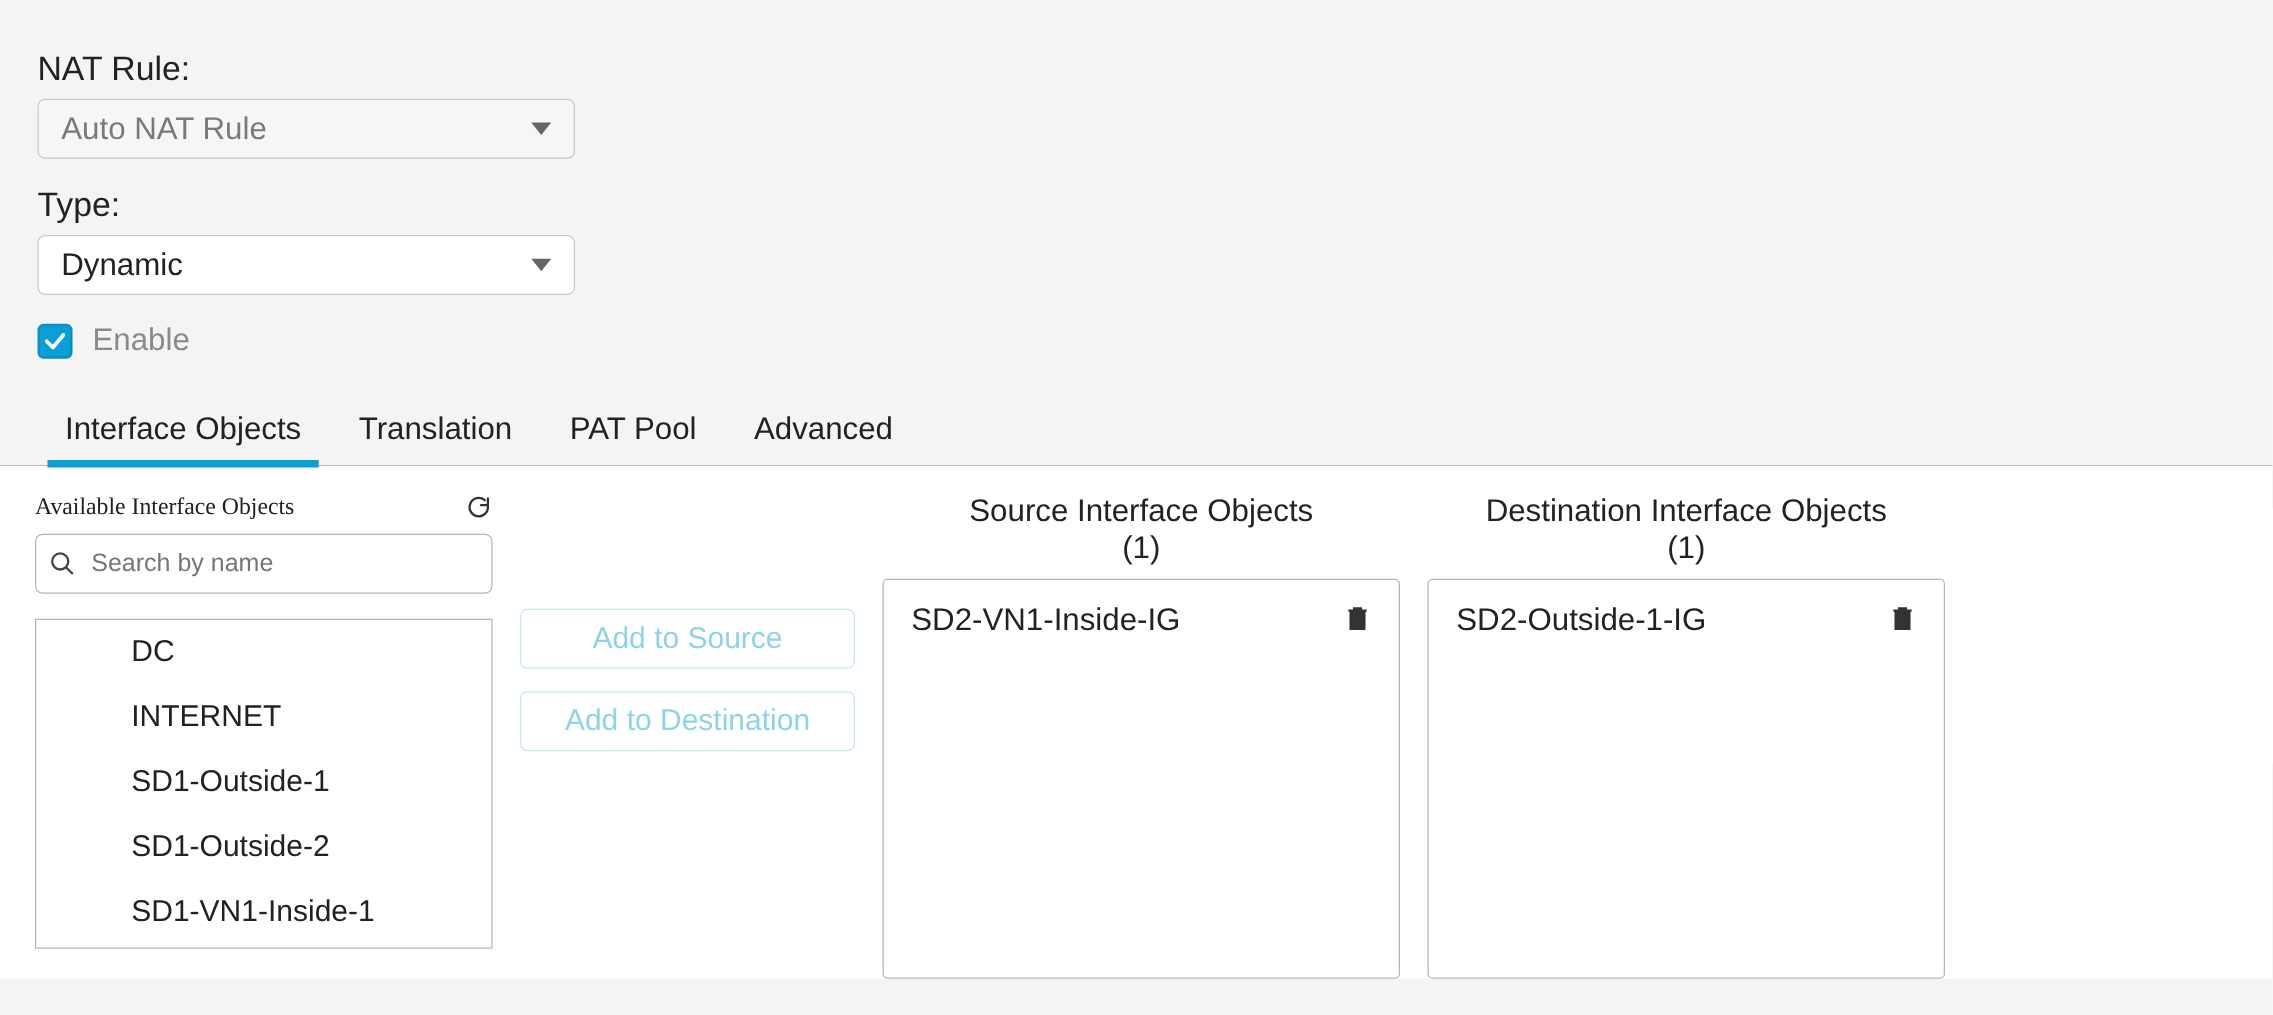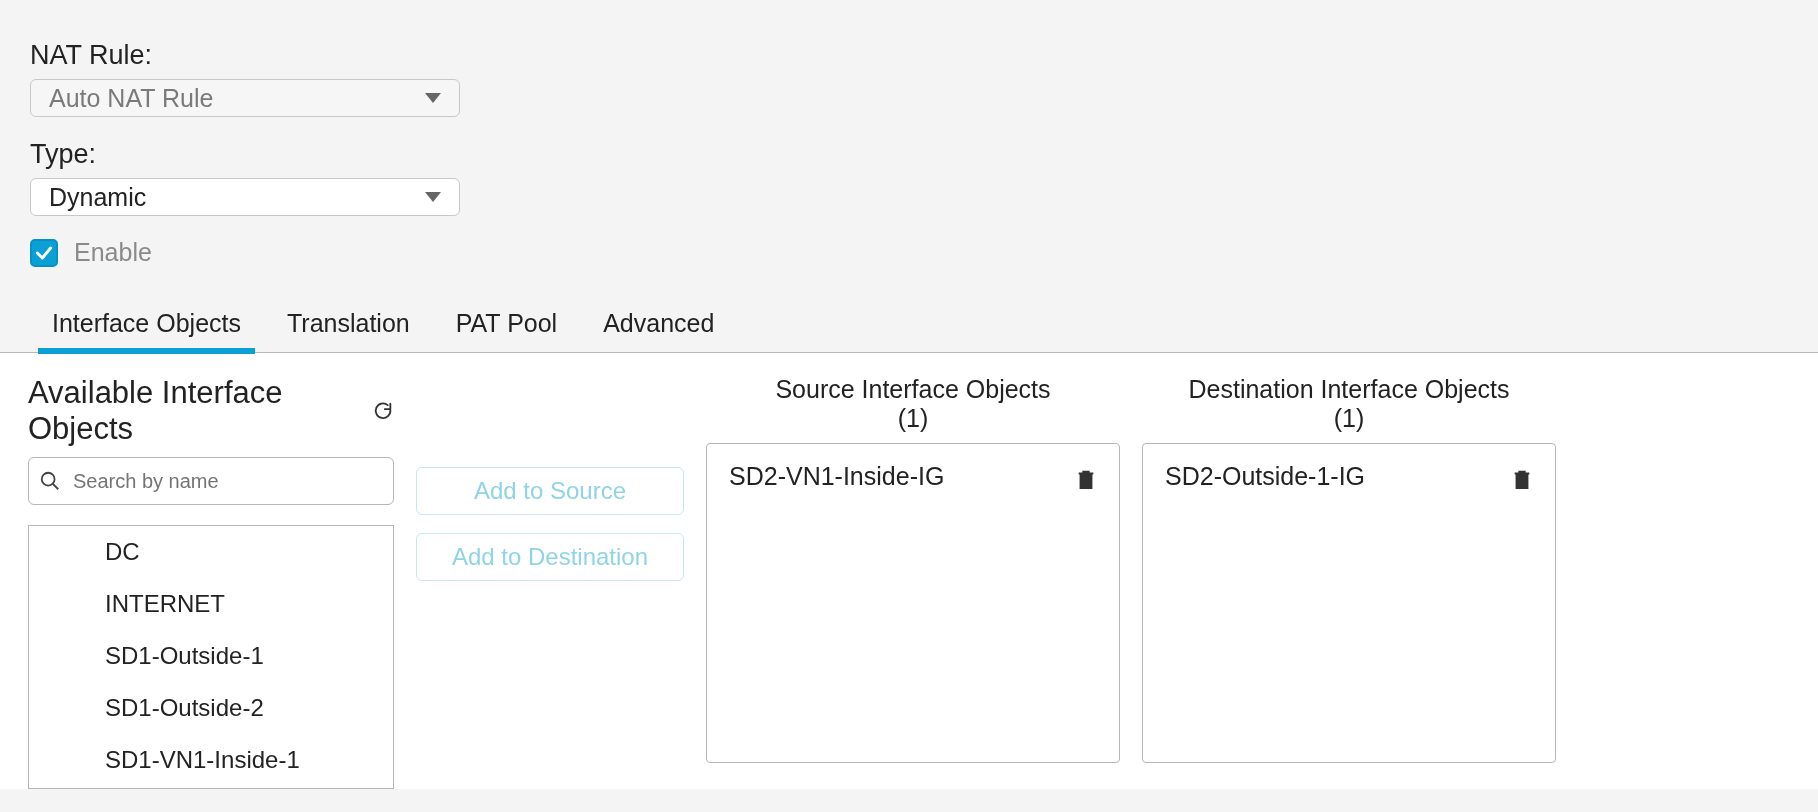--- a/index.html
+++ b/index.html
@@ -12,21 +12,21 @@
   .page { width: 1818px; height: 812px; position: relative; }
   .top-pad { height: 12px; }
   .form-area { padding: 28px 30px 10px 30px; }
   .field-label {
     font-size: 27px;
     color: #222;
     margin-bottom: 8px;
   }
   .select-wrap { position: relative; margin-bottom: 22px; }
   .select-box {
-    width: 430px; height: 38px;
+    width: 430px; height: 48px;
     background: #fff;
     border: 1px solid #c8c8c8;
     border-radius: 6px;
     display: flex; align-items: center;
     padding: 16px 18px;
     font-size: 25px;
     color: #222;
     cursor: pointer;
     justify-content: space-between;
   }
@@ -78,21 +78,21 @@
     display: flex;
     gap: 22px;
     align-items: flex-start;
   }
   .col-left { width: 366px; }
   .header-line {
     display: flex; align-items: center; justify-content: space-between;
     font-size: 25px;
     margin-bottom: 10px;
   }
-  .header-text { font-size: 31px; }
+  .header-text { font-size: 19px; font-family: Liberation Serif, serif; }
   .refresh-btn {
     cursor: pointer;
     color: #444;
   }
   .refresh-btn svg { width: 22px; height: 22px; display: block; }
   .search-box {
     display: flex; align-items: center;
     height: 48px;
     border: 1px solid #b6b6b6;
     border-radius: 6px;
@@ -149,21 +149,21 @@
   }
   .count { font-size: 25px; }
   .panel-box {
     border: 1px solid #b6b6b6;
     border-radius: 4px;
     height: 320px;
     background: #fff;
     padding: 18px 22px;
   }
   .panel-row {
-    display: flex; align-items: flex-end; justify-content: space-between;
+    display: flex; align-items: flex-start; justify-content: space-between;
     font-size: 25px;
   }
   .trash { cursor: pointer; color: #333; }
   .trash svg { width: 22px; height: 24px; display: block; }
 </style>
 </head>
 <body>
 
 <div class="page">
   <div class="top-pad"></div>

